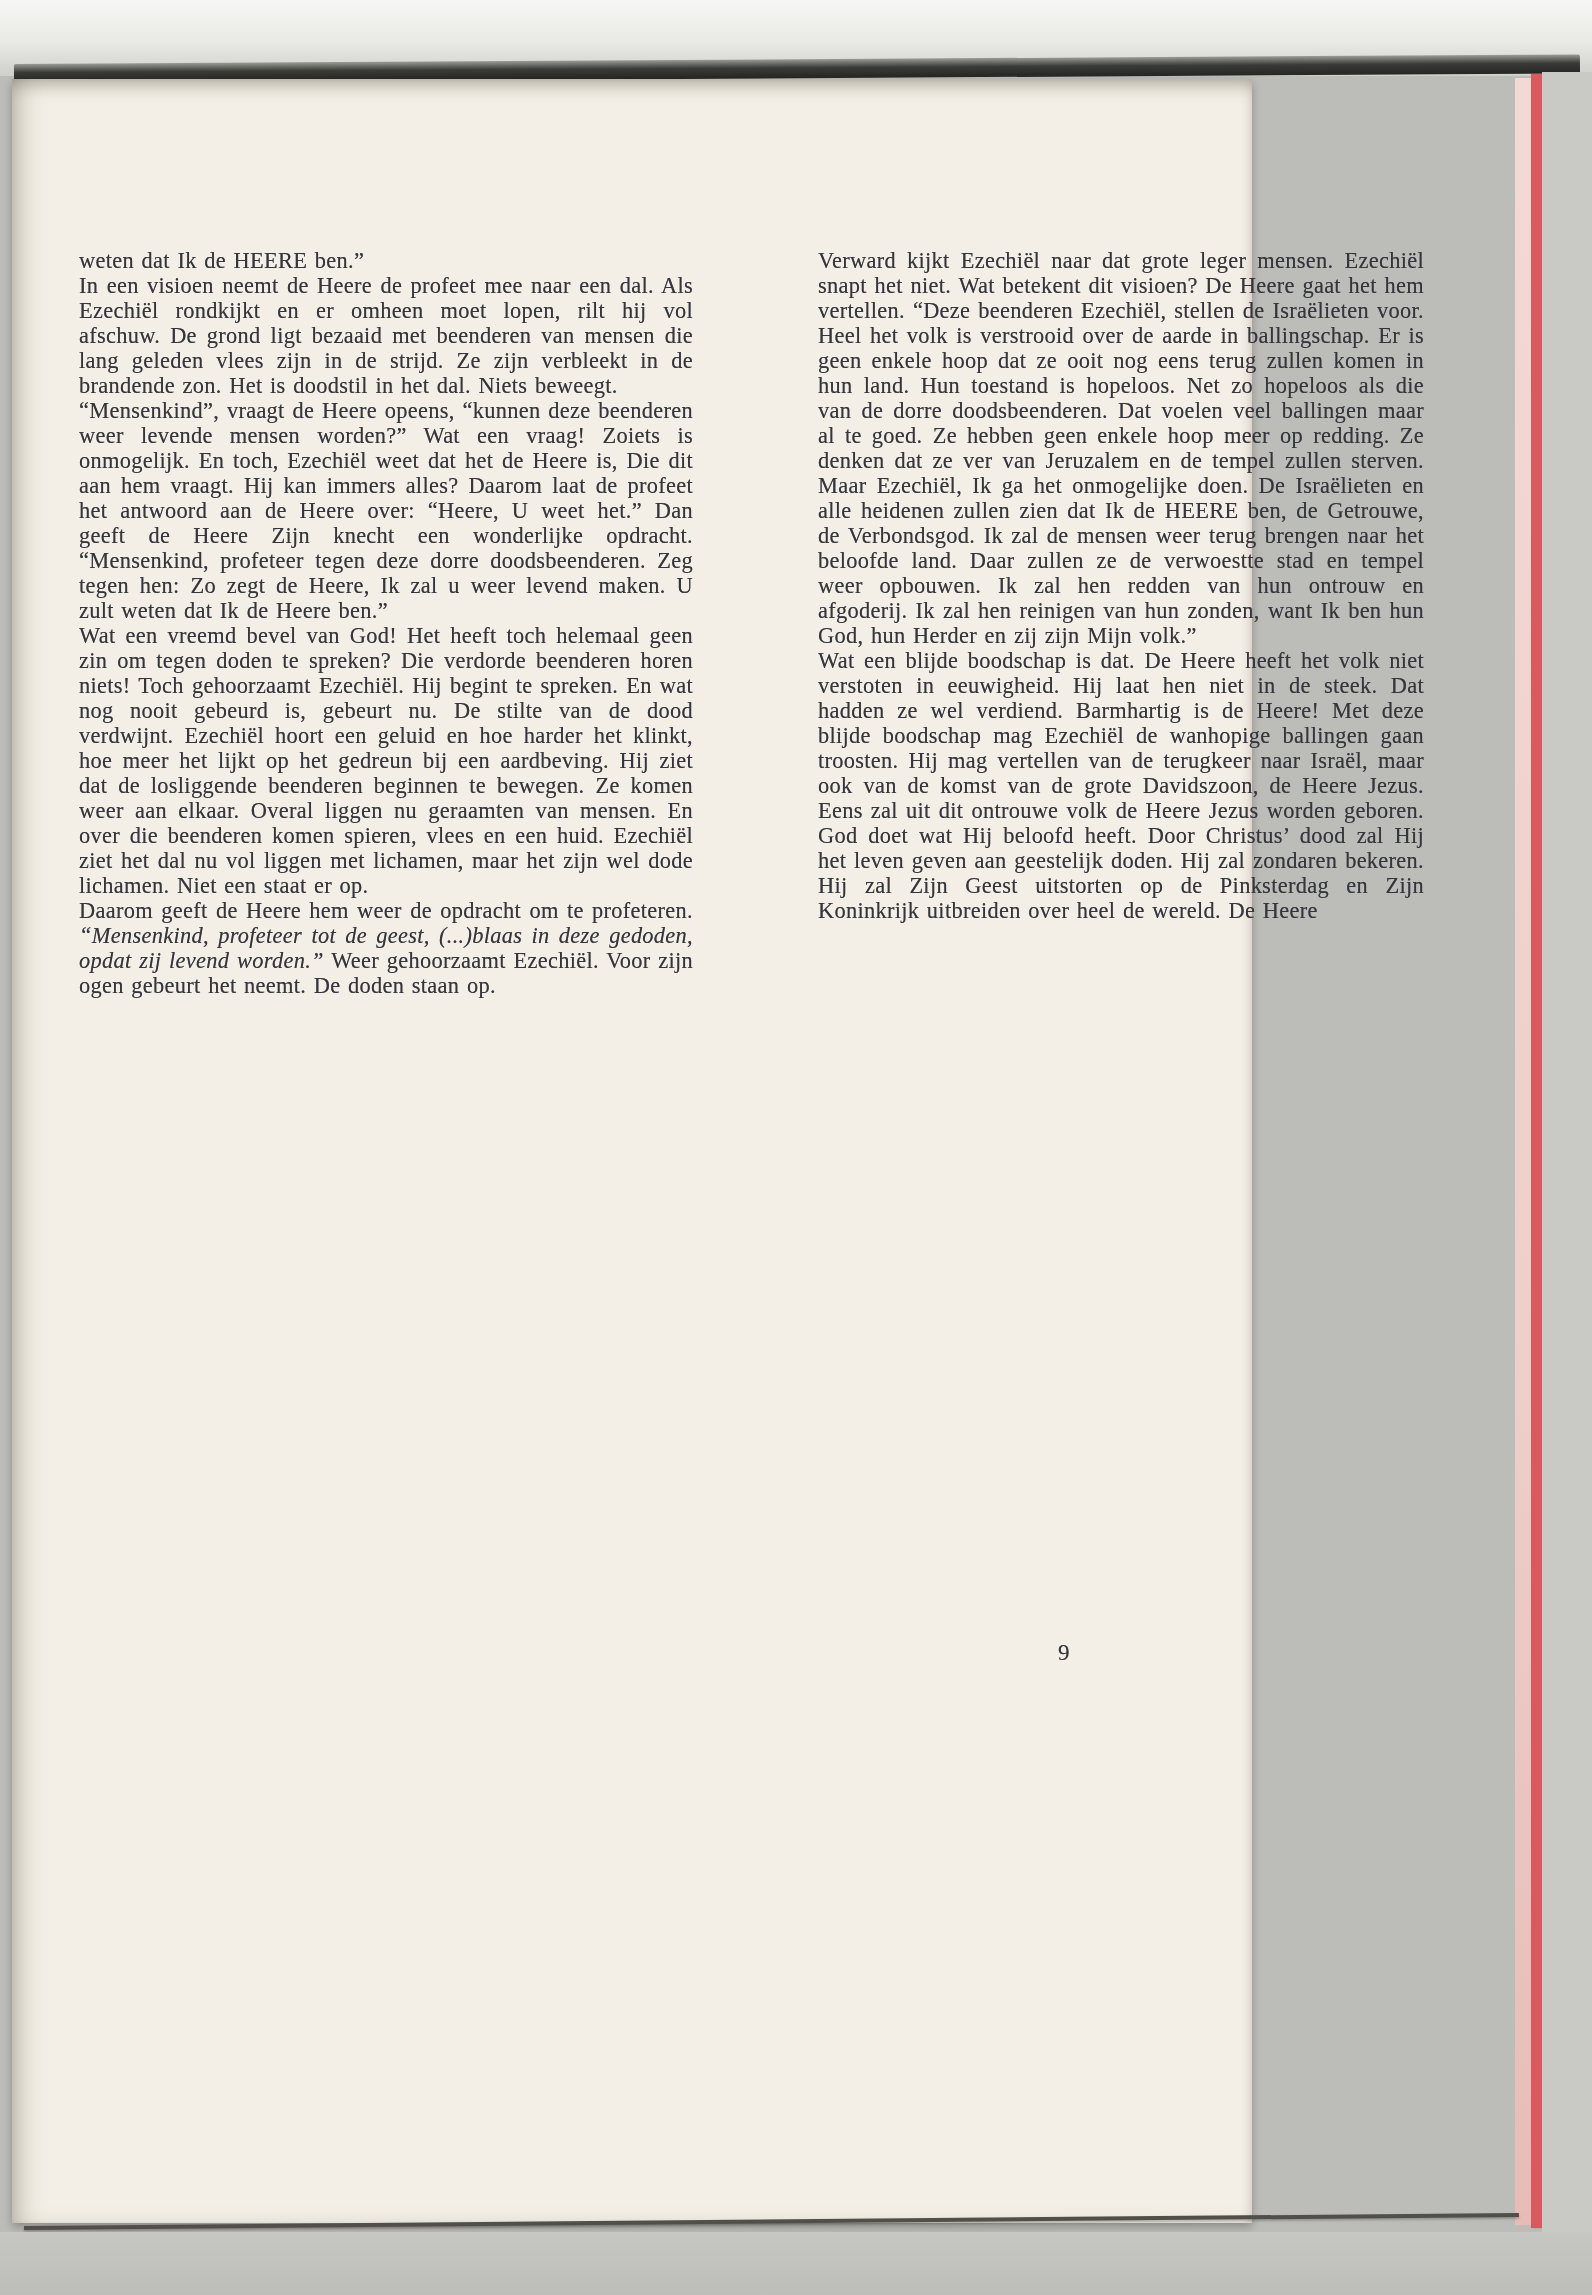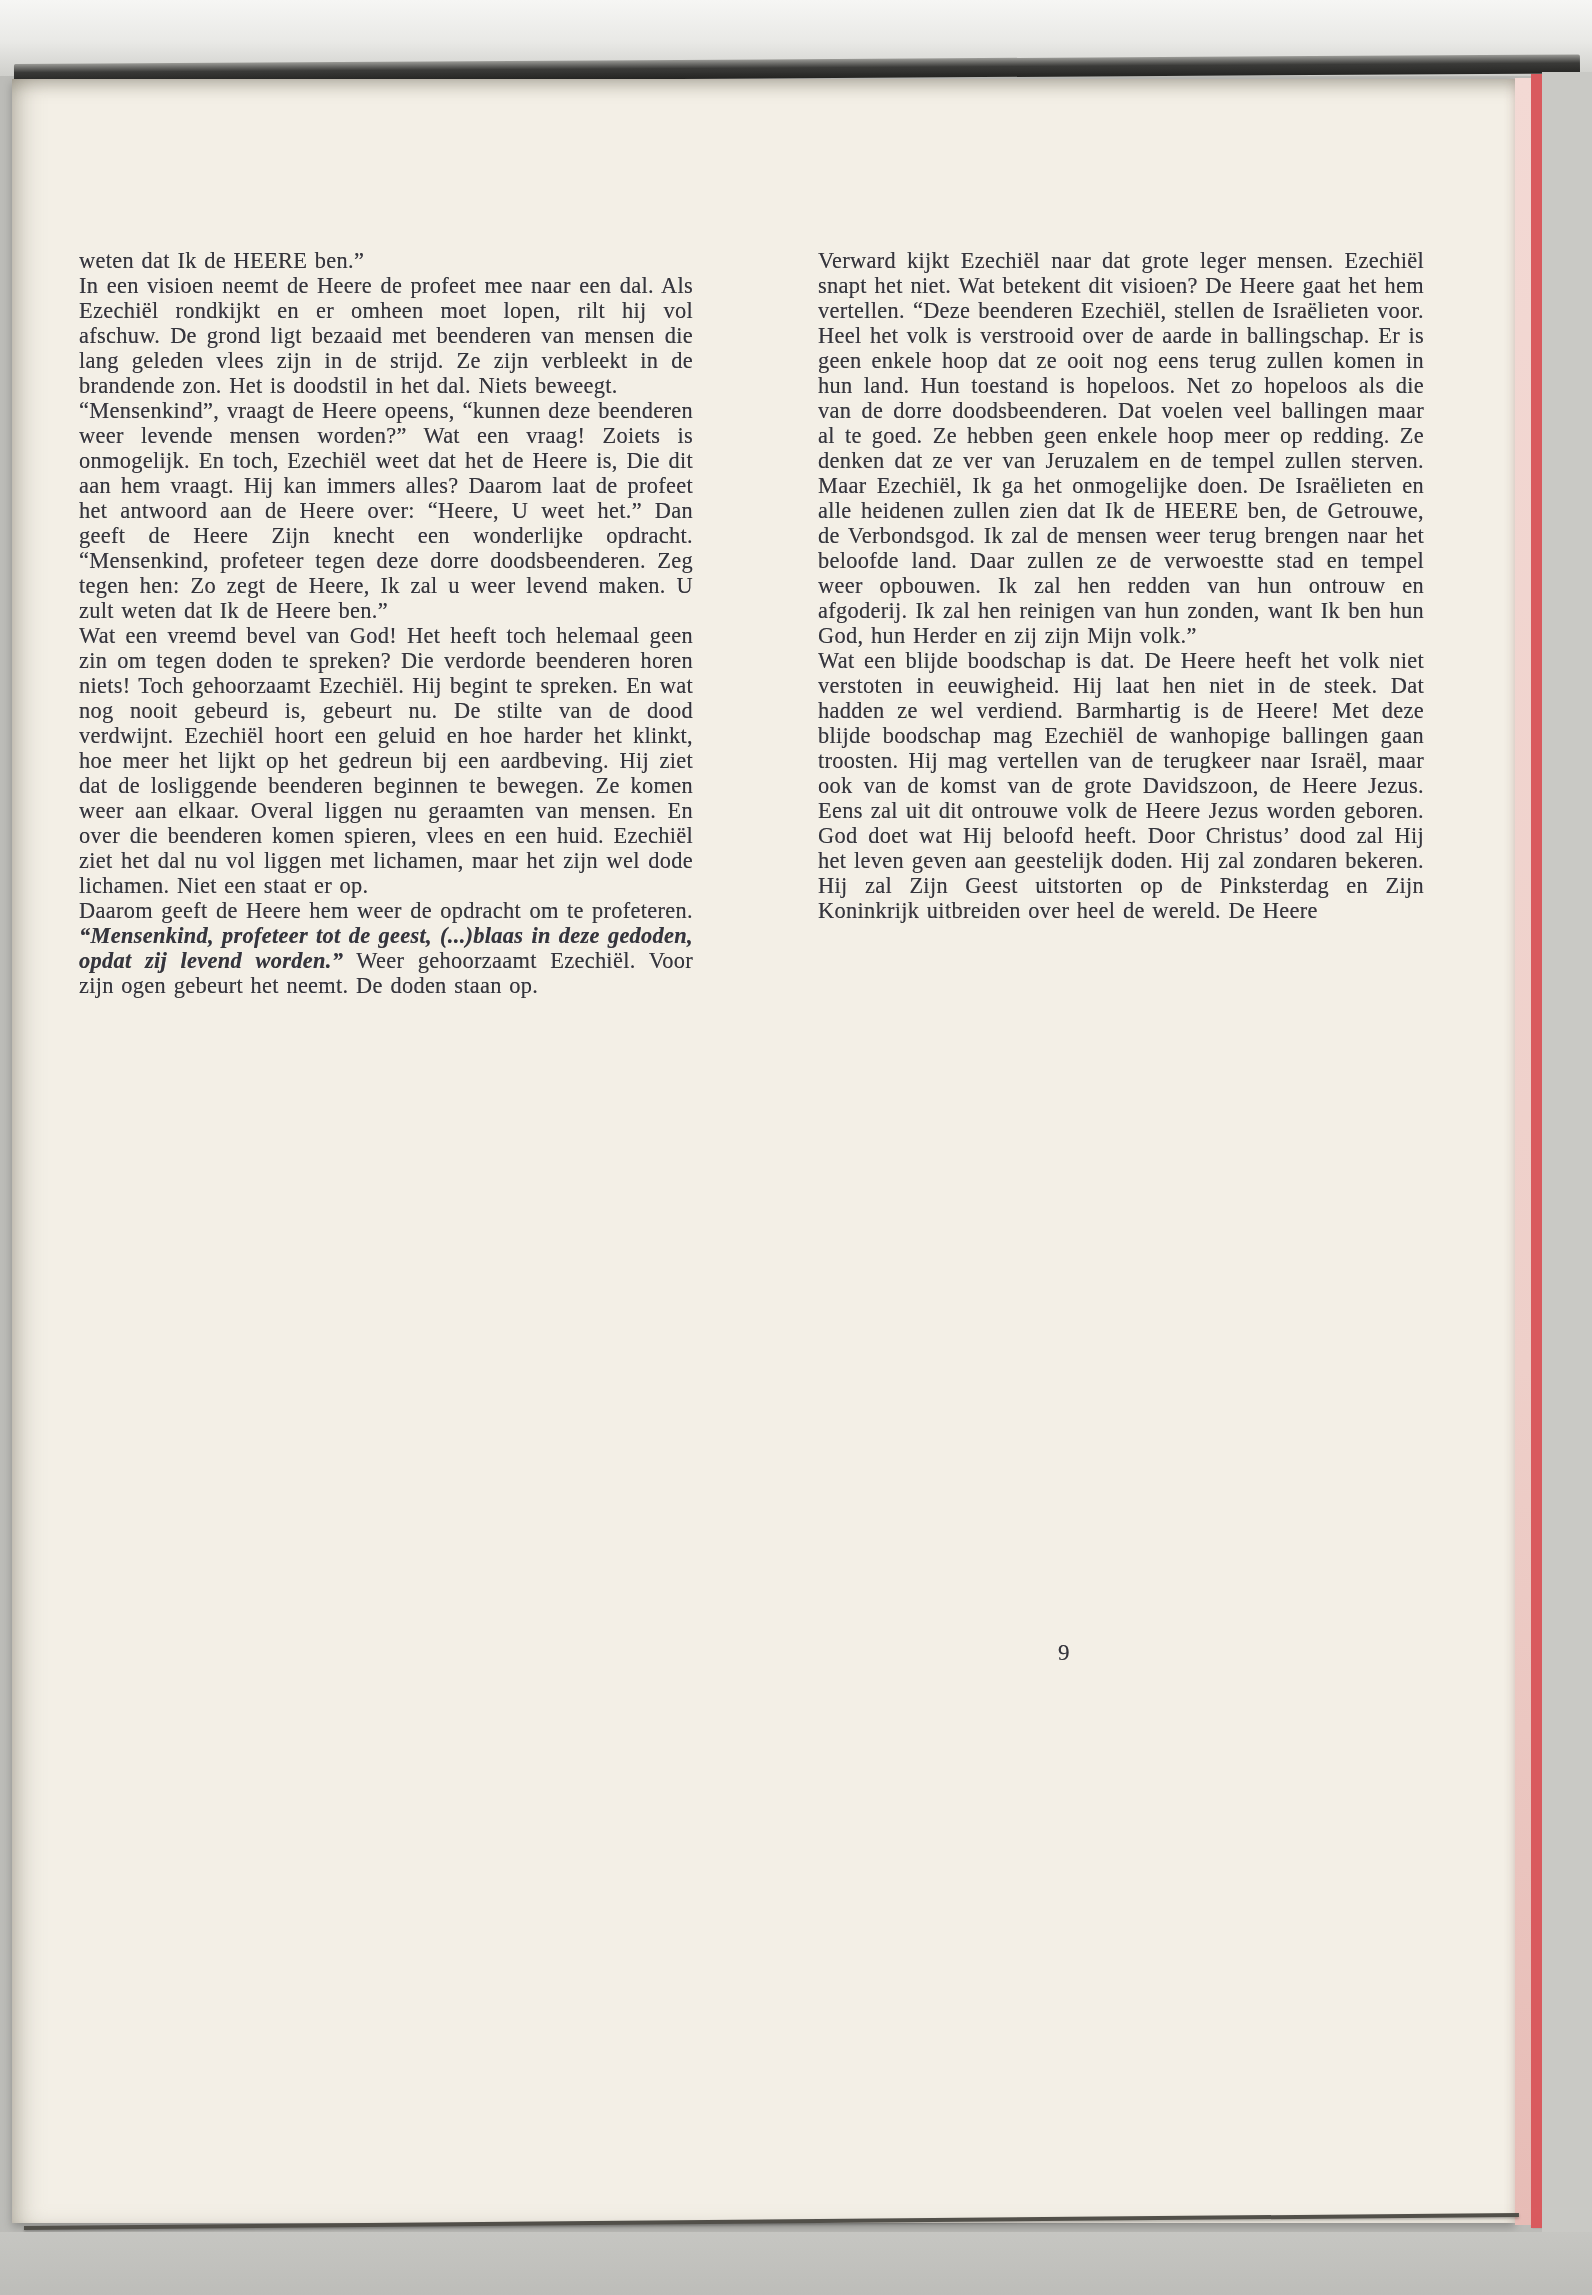--- a/index.html
+++ b/index.html
@@ -21,21 +21,21 @@
   }
   
   .book-top-edge {
     position:absolute; left:14px; top:64px; width:1566px; height:19px;
     background:linear-gradient(180deg, #9a9a96 0%, var(--edge_dark,#3a3a38) 45%, #262624 100%);
     transform:rotate(-0.35deg); transform-origin:left center;
     border-radius:1.7px;
   }
   
   .page {
-    position:absolute; left:12px; top:79px; width:1503px; height:2144px;
+    position:absolute; left:12px; top:79px; width:1240px; height:2144px;
     background:var(--paper, #f3efe6);
     box-shadow:
       inset 0 14px 17.3px -8.6px rgba(90,85,70,.40),
       inset 17.3px 0 26px -12px rgba(120,115,100,.50),
       inset -7px 0 10.4px -7px rgba(170,120,110,.30),
       0 3.5px 8.6px rgba(0,0,0,.25);
   }
   
   .pink-edge {
     position:absolute; left:1515px; top:78px; width:15.5px; height:2147px;
@@ -67,21 +67,21 @@
     color:var(--text_ink, #35353d);
     font-size:22.4px; line-height:25px;
     text-align:justify;
     letter-spacing:0.3px; word-spacing:1.7px;
     hyphens:auto; -webkit-hyphens:auto;
     text-shadow:0 0 0.4px rgba(53,53,61,.55);
   }
   .col-left  { left:67px;  width:614px; }
   .col-right { left:806px; width:606px; }
   .para { margin:0; text-indent:0; }
-  .italic-quote { font-style:italic;font-weight:bold; }
+  .italic-quote { font-style:italic; }
   .page-number {
     position:absolute; left:1058px; top:1640px;
     font-size:23px; color:var(--text_ink, #35353d);
     text-shadow:0 0 0.4px rgba(53,53,61,.55);
   }
 </style>
 </head>
 <body>
 
 <div class="stage">

